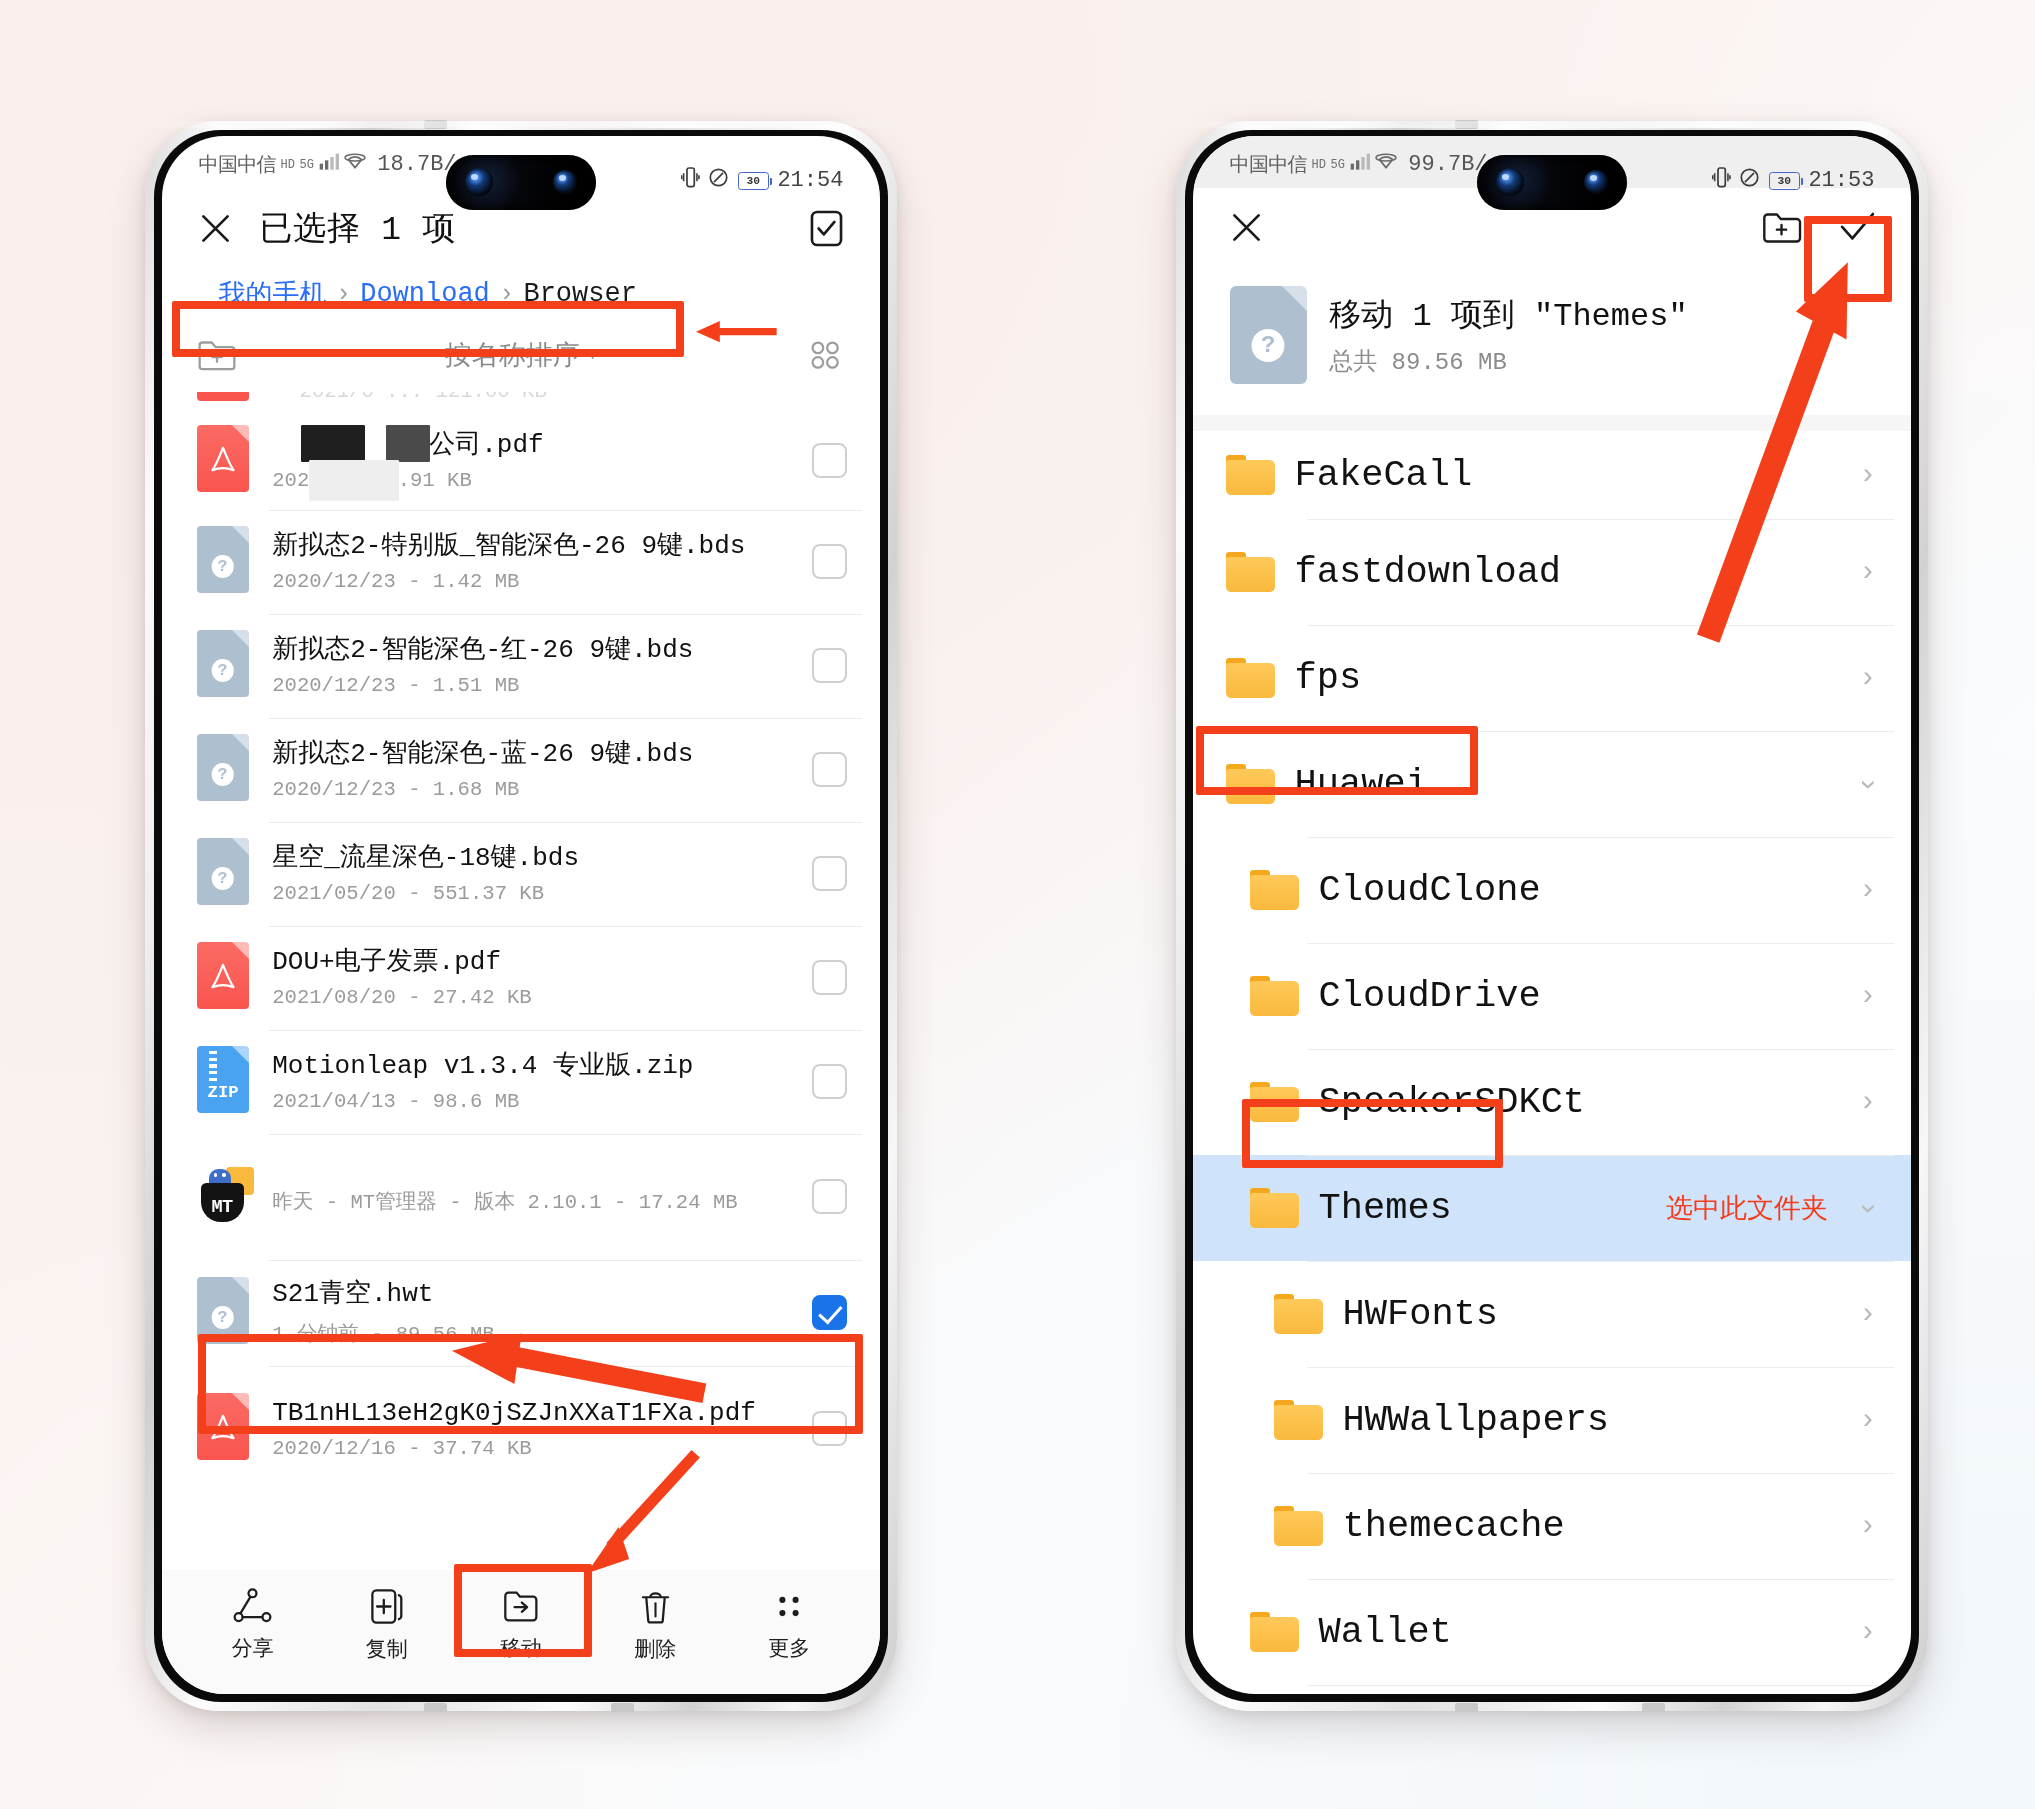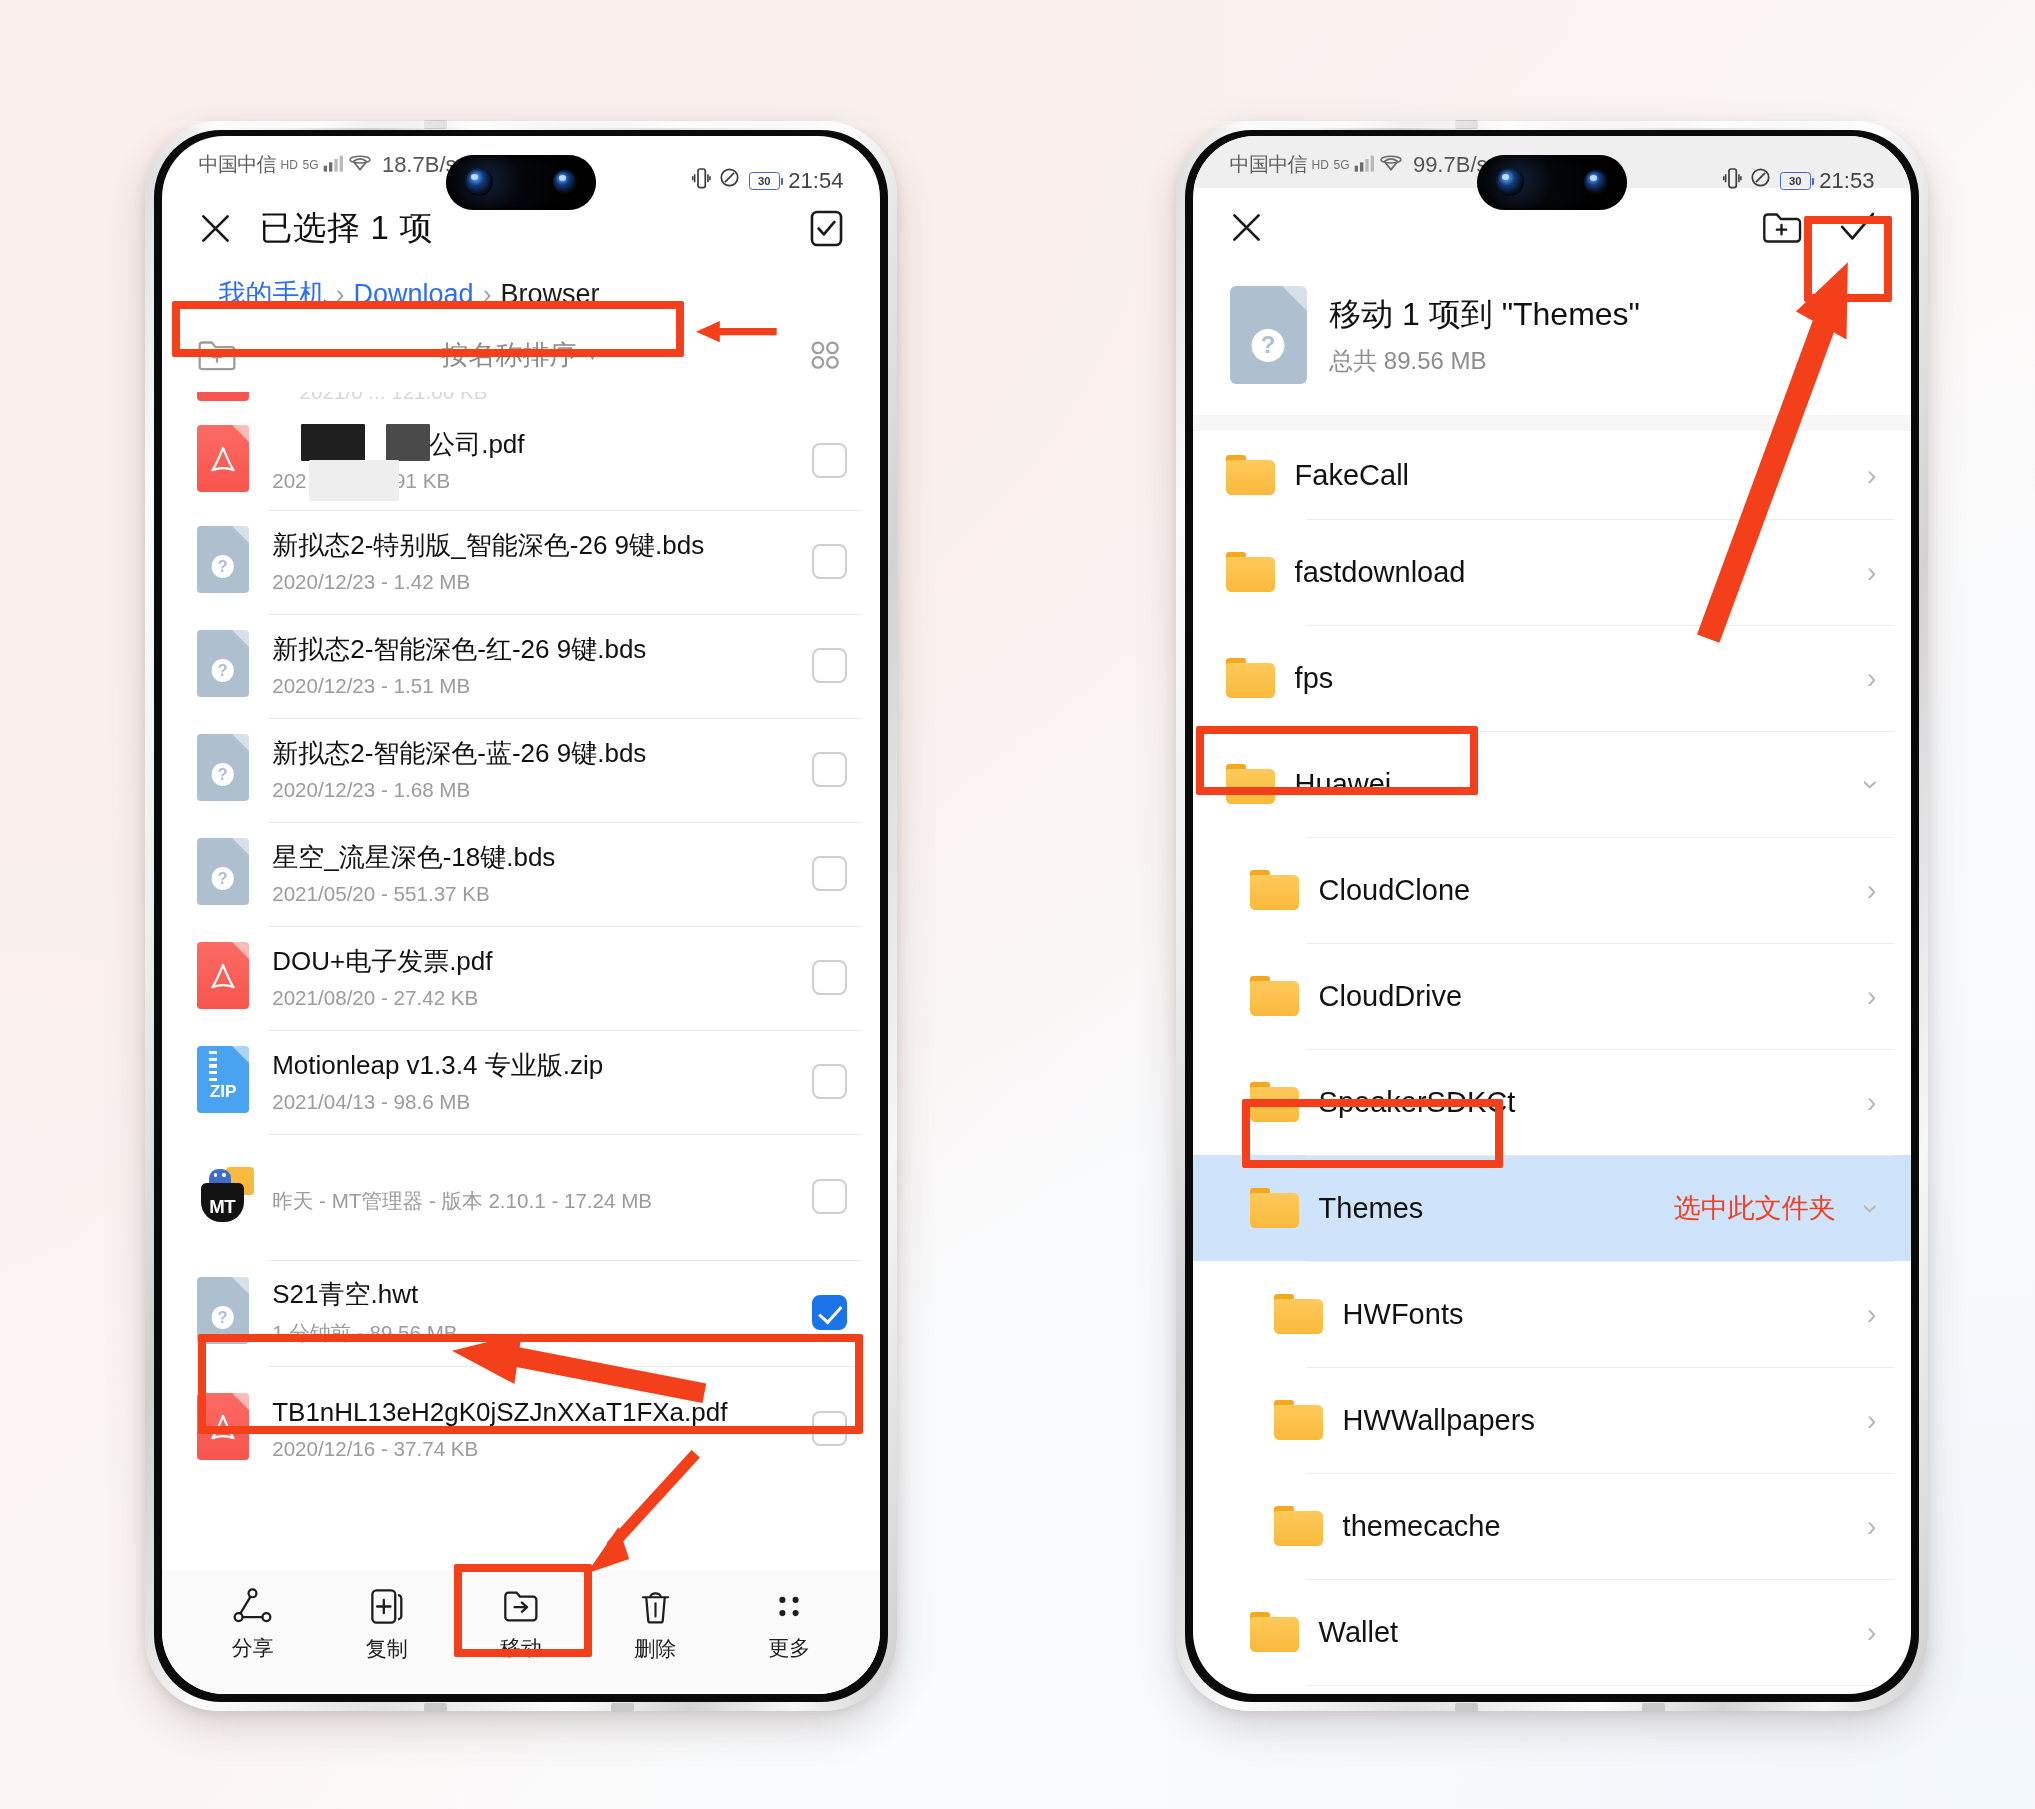--- a/index.html
+++ b/index.html
@@ -33,20 +33,21 @@
     padding: 6px 7.3px 7.3px 7.3px;
     overflow: hidden;
     position: relative;
   }
   .screen {
     width: 100%; height: 100%;
     border-radius: 62px;
     background: #ffffff;
     overflow: hidden;
     position: relative;
+    font-family: Liberation Mono, monospace;
   }
   .phone-left  { left: 145px; top: 121px; }
   .phone-right { left: 1176px; top: 121px; }
 
   
   .phone::after {
     content:""; position:absolute; left:0; right:0; top:0; height:6.7px;
     background: linear-gradient(90deg,rgba(255,255,255,0) 0%,rgba(255,255,255,.9) 22%,rgba(255,255,255,.25) 48%,rgba(255,255,255,.95) 72%,rgba(255,255,255,0) 100%);
     border-radius: 74px 74px 0 0; pointer-events:none;
   }
@@ -207,21 +208,21 @@
     width: 49px; min-width:49px; height: 40px; margin-right: 20px; position:relative;
   }
   .fld .body {
     position:absolute; left:0; bottom:0; width:49px; height:35px; border-radius: 3.3px 5.3px 5.3px 5.3px;
     background: linear-gradient(#ffc95a,#f9b93c);
   }
   .fld .tab {
     position:absolute; left:0; top:0; width:20px; height:9.3px; border-radius: 3.3px 3.3px 0 0;
     background:#f3a81e;
   }
-  .fld-name { font-size: 29px; color:#121212; flex:1; }
+  .fld-name { font-size: 37px; color:#121212; flex:1; }
   .chev { color:#b9b9b9; font-size: 29px; font-weight: 300; line-height:1; }
   .note-cn { color:#f43c1c; font-size: 27px; margin-right: 31px; white-space:nowrap; }
 
   
   .anno { position:absolute; z-index: 60; pointer-events:none; }
   .box-hl { border: 8px solid #f4401a; border-radius: 2px; }
   .arrow svg { display:block; overflow:visible; }
 </style>
 </head>
 <body>

